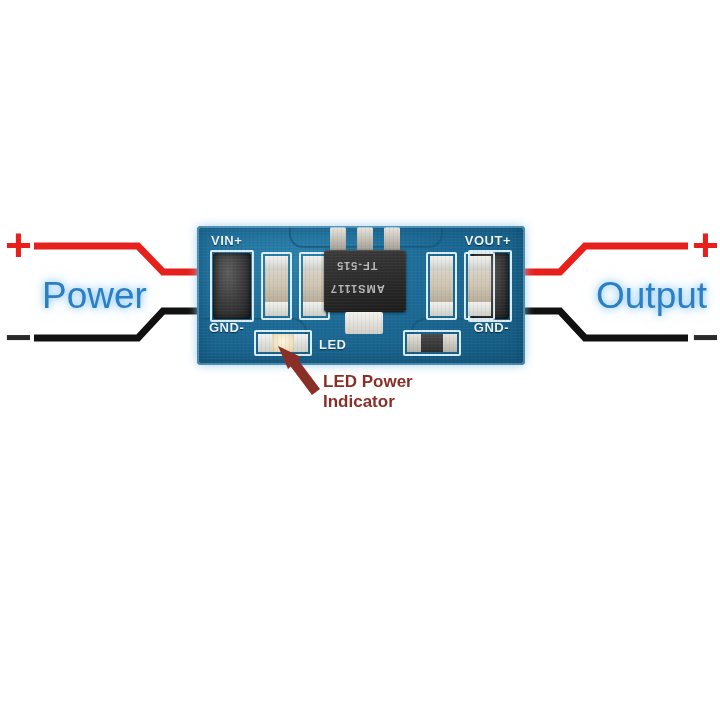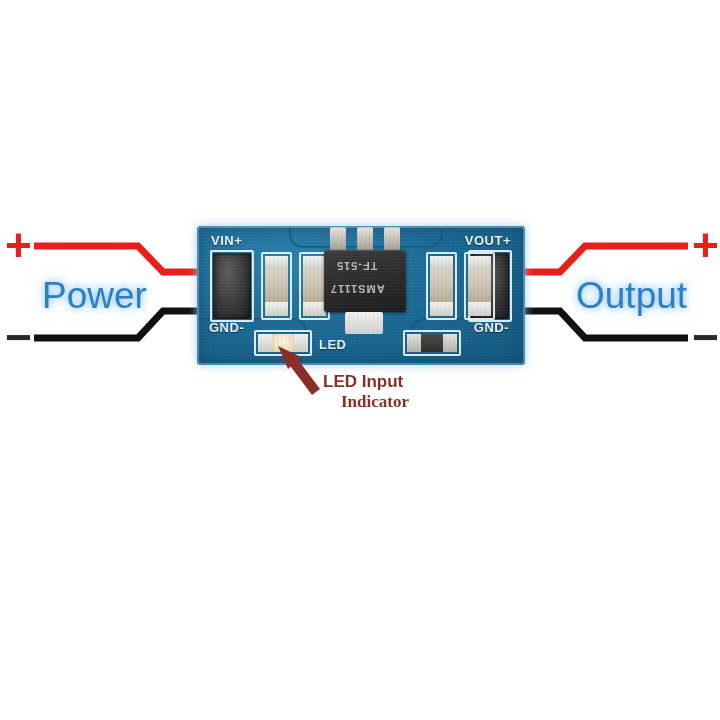--- a/index.html
+++ b/index.html
@@ -204,21 +204,21 @@
 
   <div class="sym sym-plus" style="left:5px; top:222px;">+</div>
   <div class="sym sym-minus" style="left:5px; top:314px;">−</div>
 
   <div class="sym sym-plus" style="left:692px; top:222px;">+</div>
   <div class="sym sym-minus" style="left:692px; top:314px;">−</div>
 
   <div class="sym sym-plus sym-minus-red" style="left:36px; top:222px; font-size:46px;">&nbsp;</div>
 
   <div class="io-label" style="left:42px; top:275px;">Power</div>
-  <div class="io-label" style="left:576px; top:275px;">Output</div>
+  <div class="io-label" style="left:596px; top:275px;">Output</div>
 
   <div id="pcb">
 
     <div class="trace" style="left:92px; top:-16px; width:150px; height:34px; border-radius:14px;"></div>
     <div class="trace" style="left:-14px; top:92px; width:120px; height:40px; border-radius:14px;"></div>
     <div class="trace" style="left:214px; top:92px; width:120px; height:40px; border-radius:14px;"></div>
 
     <div class="silk" style="left:14px; top:7px;">VIN+</div>
     <div class="silk" style="left:12px; top:94px;">GND-</div>
     <div class="silk" style="right:14px; top:7px;">VOUT+</div>
@@ -275,16 +275,16 @@
     <div class="pcb-edge"></div>
   </div>
 
   <svg class="wire" style="left:0;top:0;width:720px;height:720px;" viewBox="0 0 720 720">
     <g>
       <path d="M 316 392 L 292 360" stroke="#8a2f28" stroke-width="10" stroke-linecap="butt" fill="none"></path>
       <path d="M 278 346 L 301 357 L 288 369 Z" fill="#8a2f28"></path>
     </g>
   </svg>
 
-  <div class="anno-text" style="left:323px; top:372px;">LED Input</div>
-  <div class="anno-text" style="left:323px; top:392px; width:86px; text-align:right;font-family:Liberation Serif, serif;">Indicator</div>
+  <div class="anno-text" style="left:323px; top:372px;">LED Power</div>
+  <div class="anno-text" style="left:323px; top:392px; width:86px; text-align:left;">Indicator</div>
 
 </div>
 
 </body></html>

